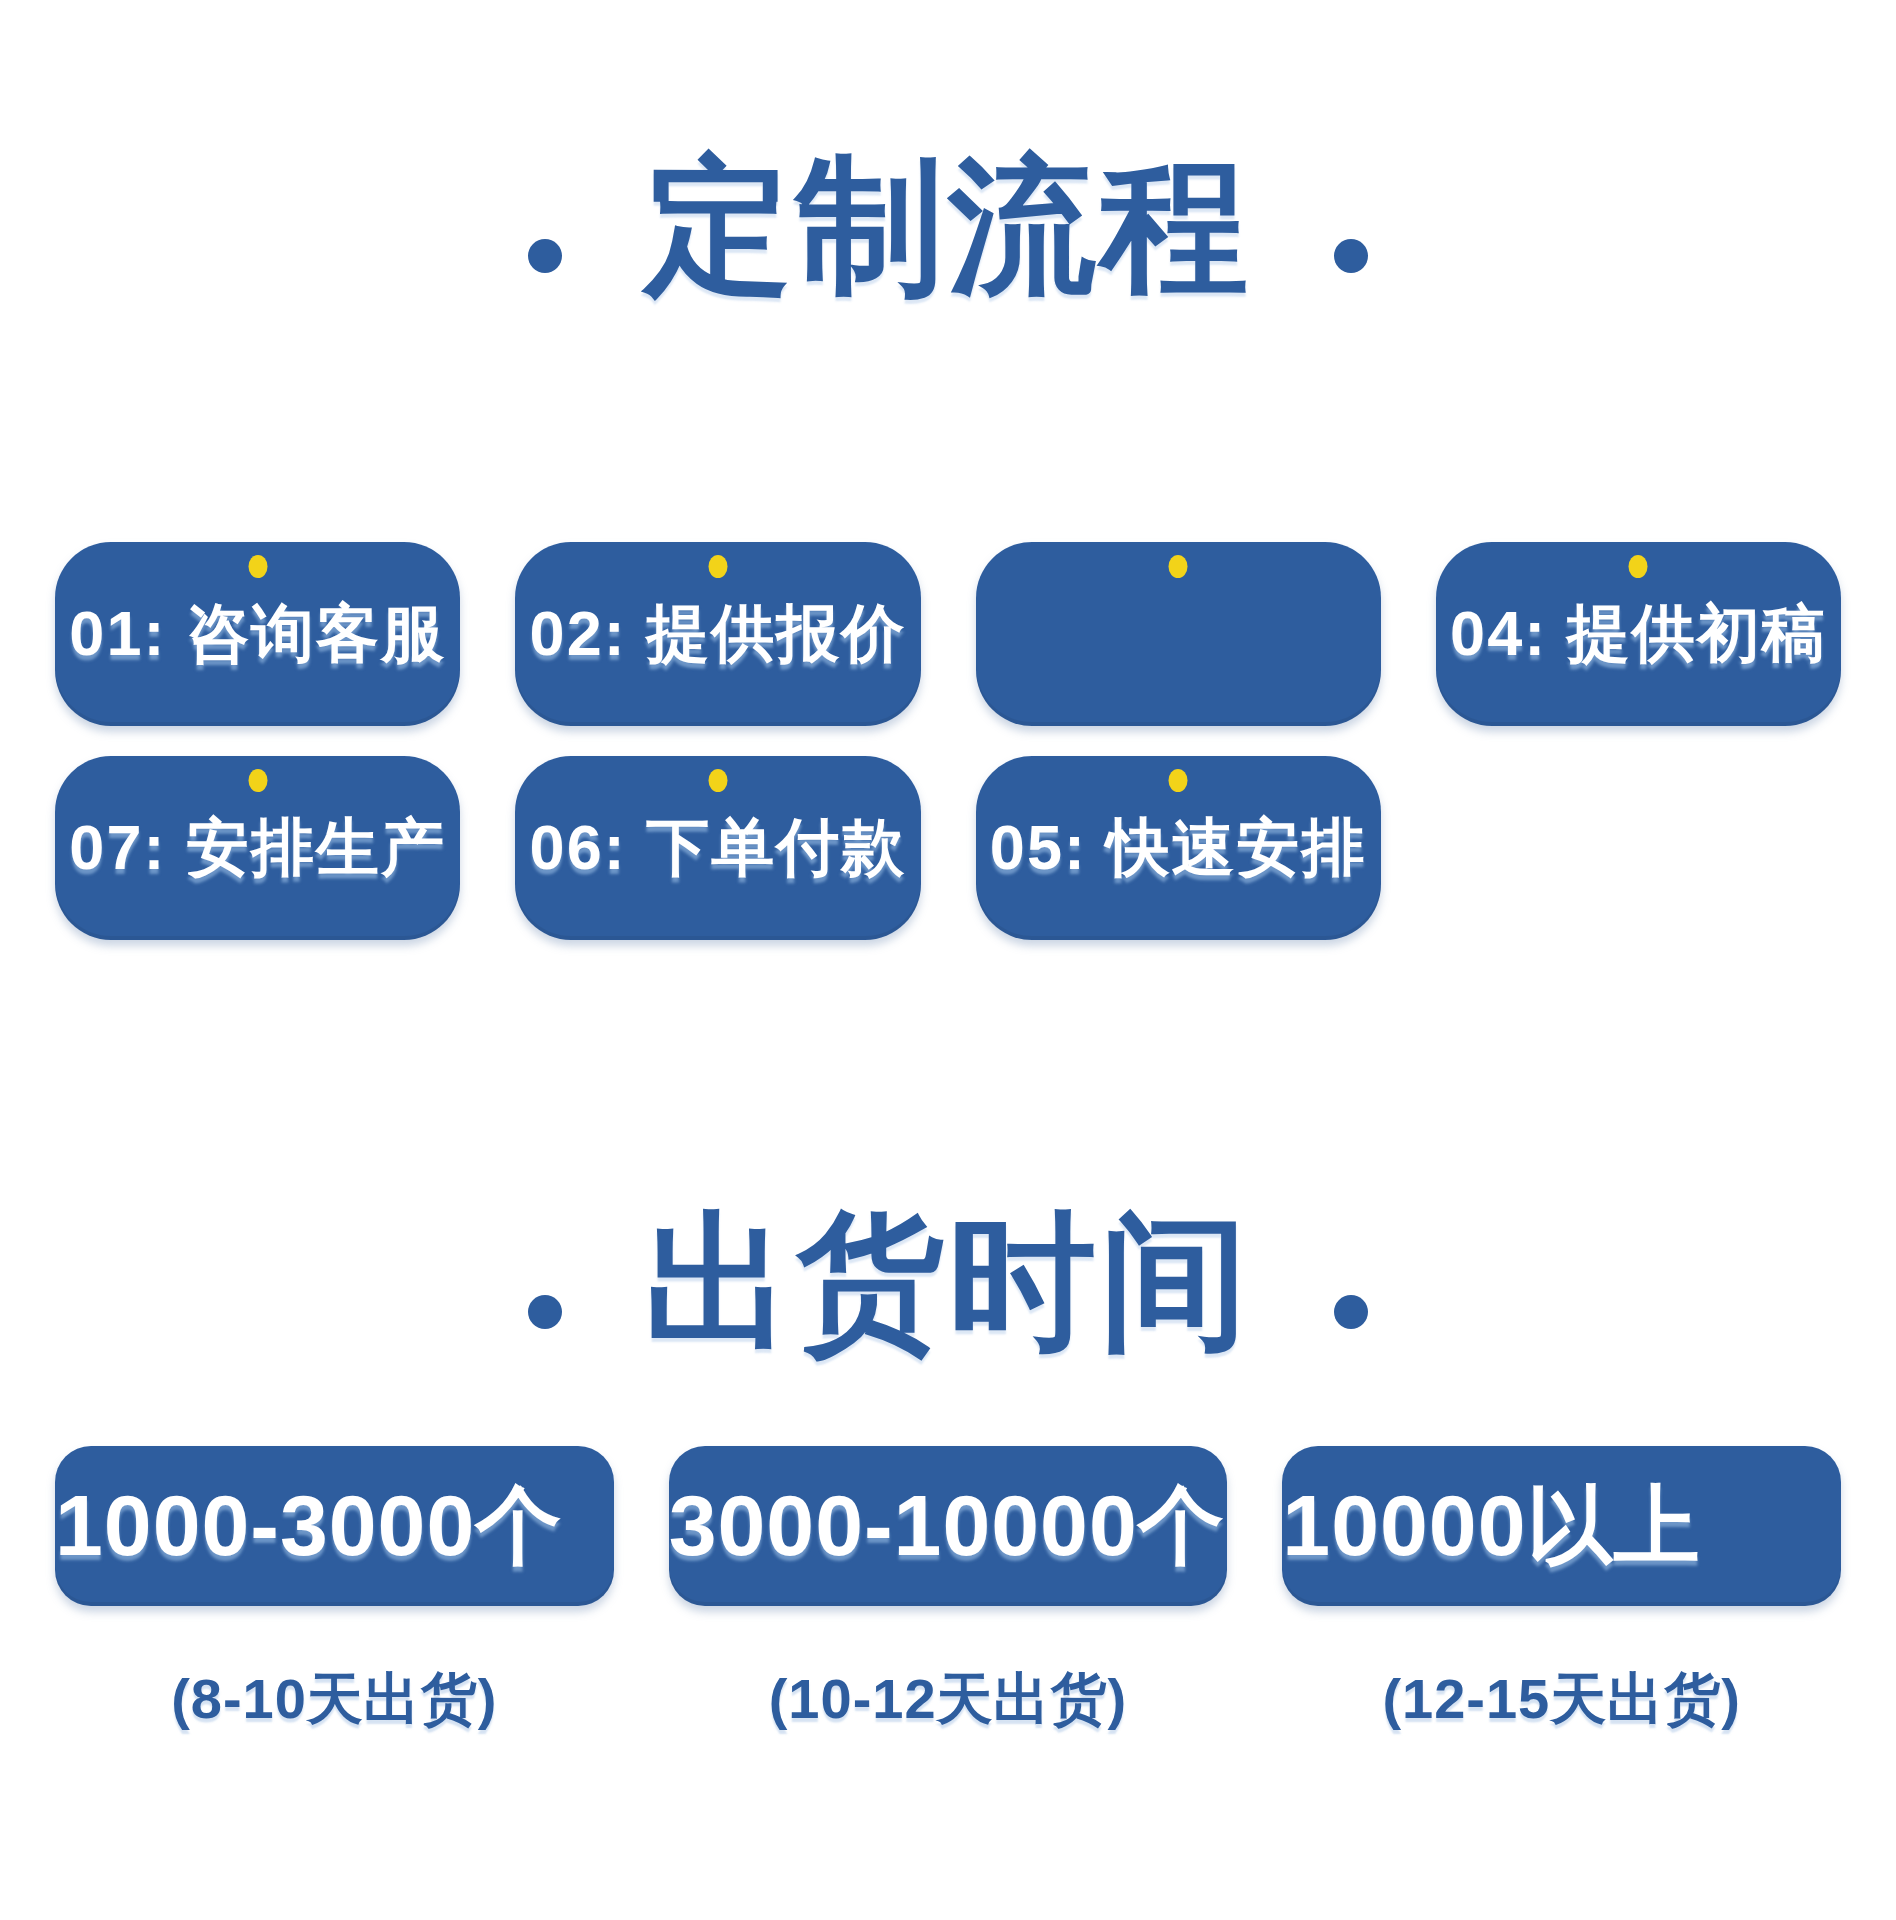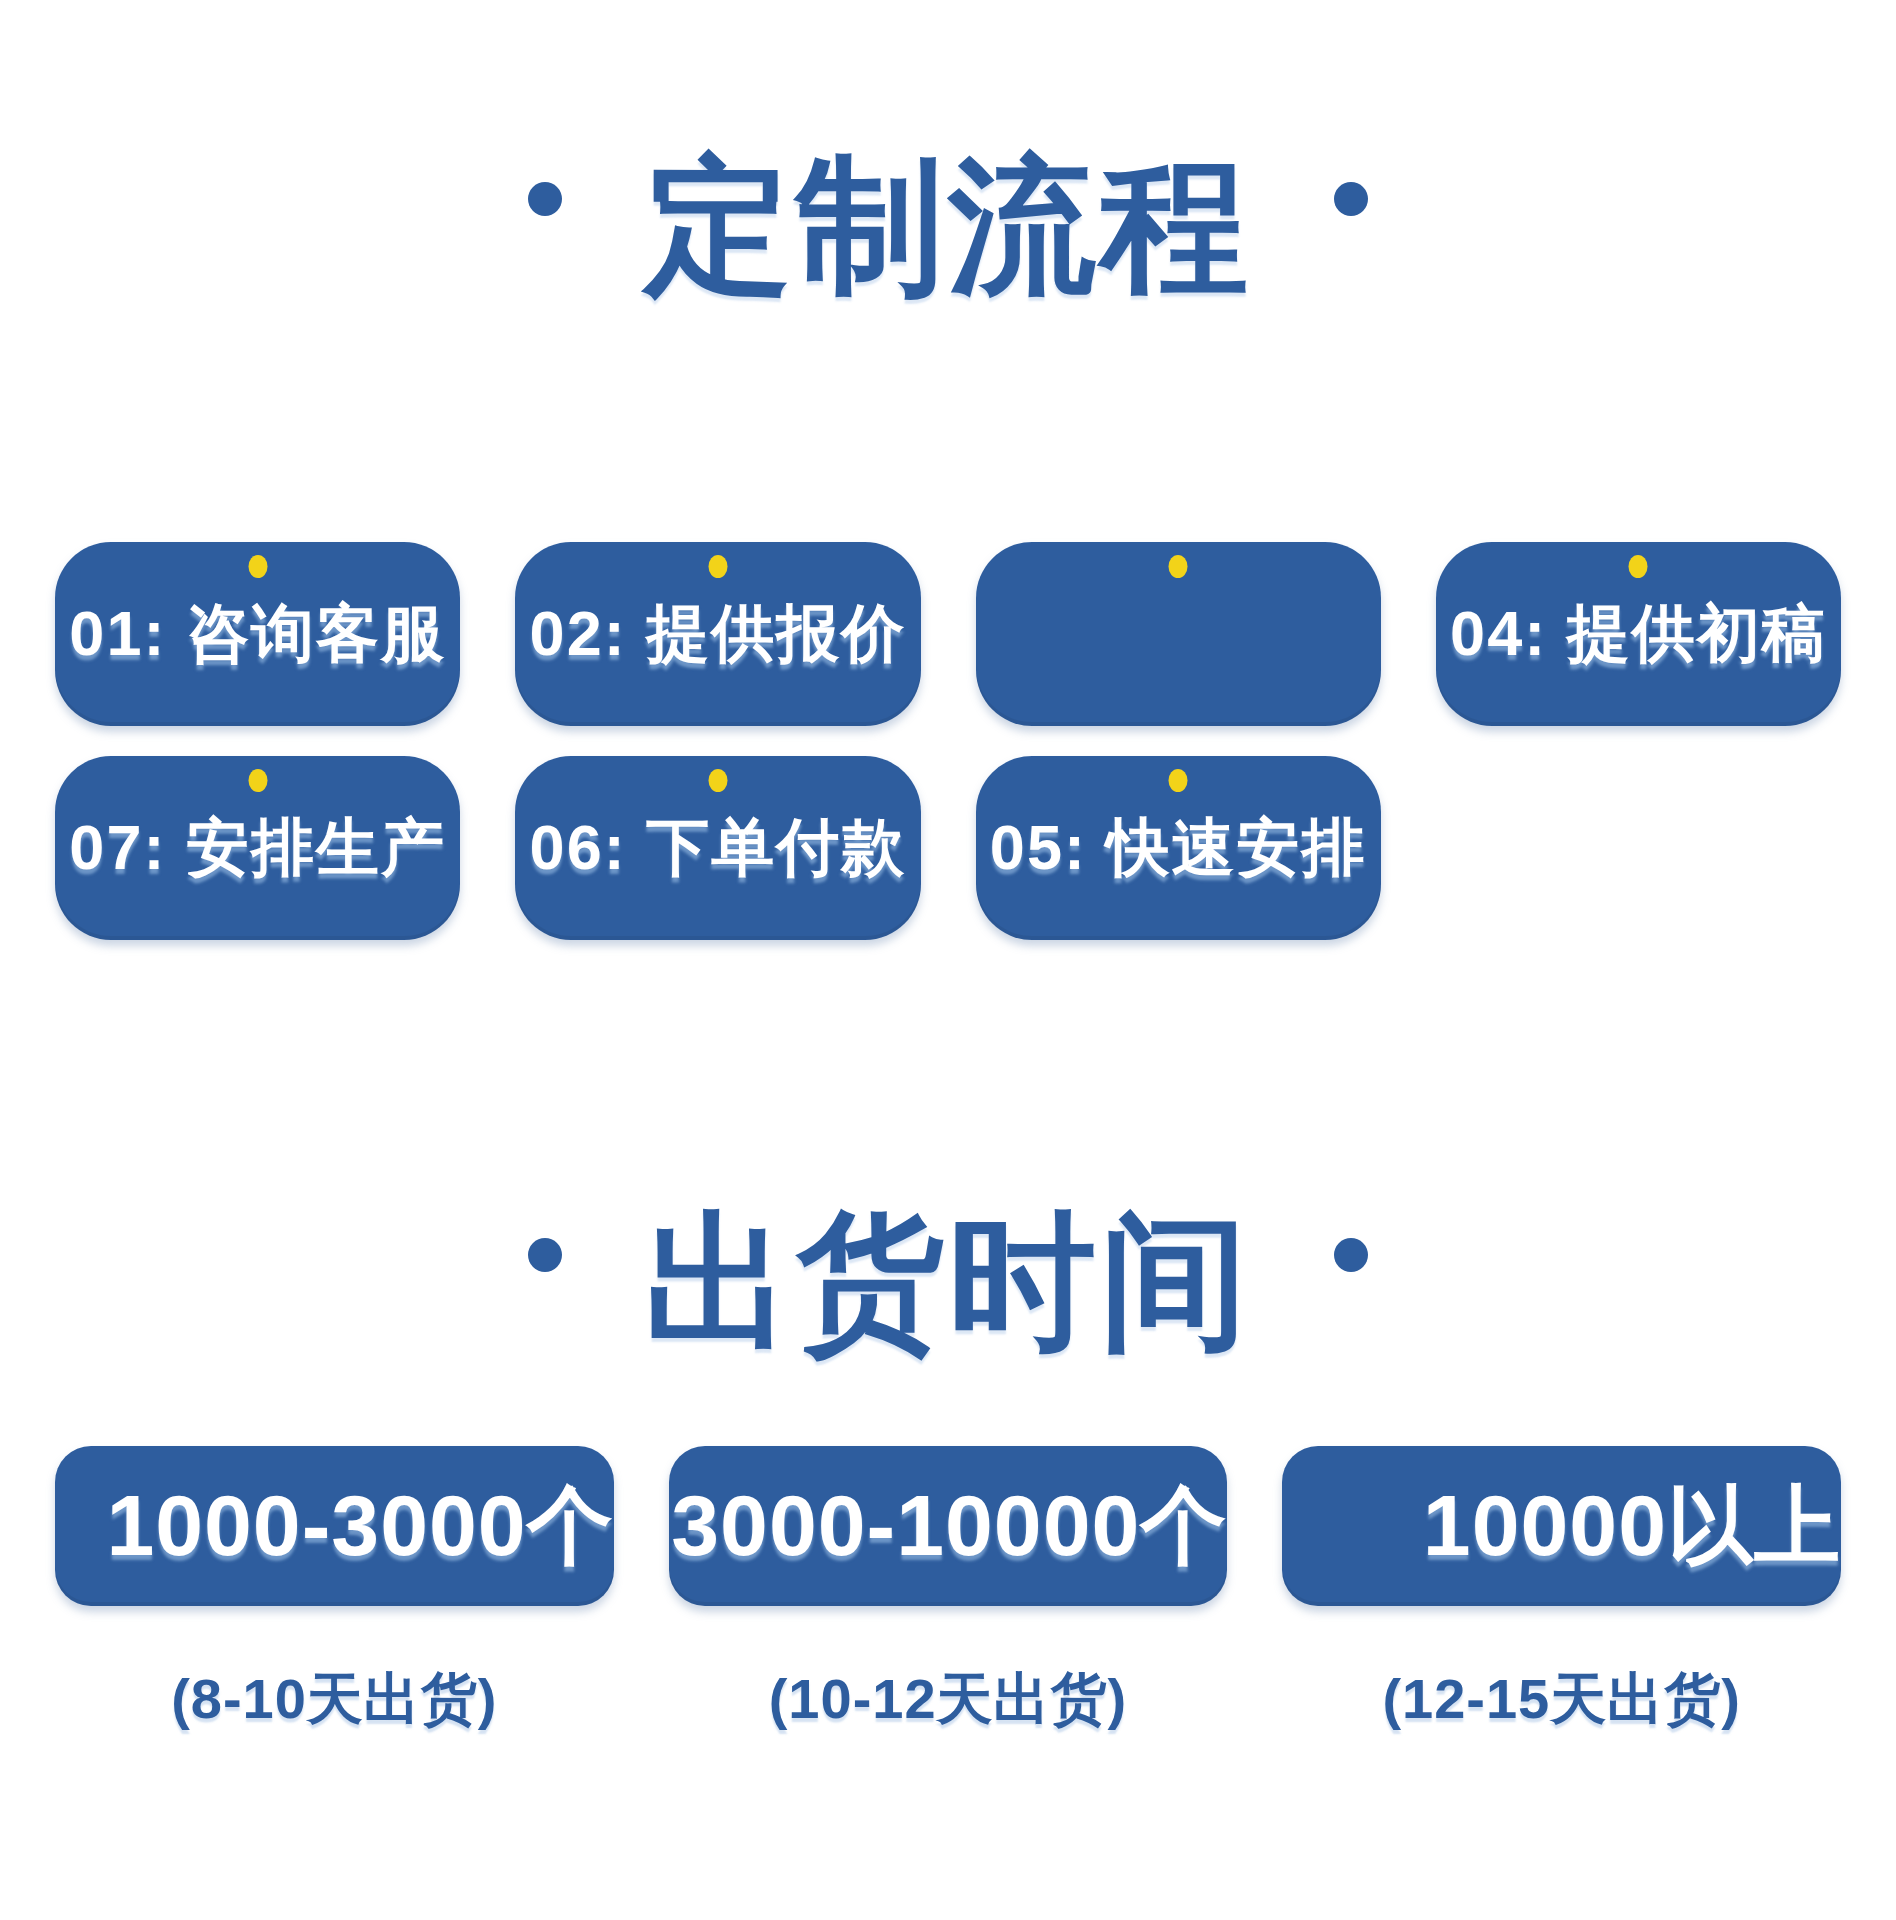--- a/index.html
+++ b/index.html
@@ -7,21 +7,21 @@
     --yellow:#f2d319;
   }
   html,body{margin:0;padding:0;}
   body{
     width:1896px;height:1920px;
     background:#ffffff;
     font-family:"Liberation Sans", sans-serif;
     overflow:hidden;
   }
   .title-row{
-    display:flex;justify-content:center;gap:82px;
+    display:flex;align-items:center;justify-content:center;gap:82px;
     line-height:1;
   }
   .title-row .tdot{
     width:34px;height:34px;border-radius:50%;
     background:var(--blue);
     transform:translateY(30px);
     flex:0 0 auto;
   }
   .title-text{
     font-size:148px;font-weight:600;color:var(--blue);
@@ -54,21 +54,21 @@
     text-shadow:0 5px 3px rgba(150,186,226,.6);
     white-space:nowrap;
   }
 
   .ship-grid{
     margin:90px 55px 0 55px;
     display:grid;grid-template-columns:repeat(3,1fr);column-gap:55px;
   }
   .ship-card{
     height:160px;background:var(--blue);border-radius:36px;
-    display:flex;align-items:center;justify-content:flex-end;
+    display:flex;align-items:center;justify-content:flex-start;
     box-shadow:0 6px 8px rgba(122,148,184,.38), inset 0 -4px 0 rgba(0,0,0,.06);
   }
   .ship-qty{
     color:#ffffff;font-size:86px;font-weight:700;letter-spacing:1px;
     text-shadow:0 5px 3px rgba(150,186,226,.6);
     white-space:nowrap;
   }
   .times-grid{
     margin:56px 55px 0 55px;
     display:grid;grid-template-columns:repeat(3,1fr);column-gap:55px;

